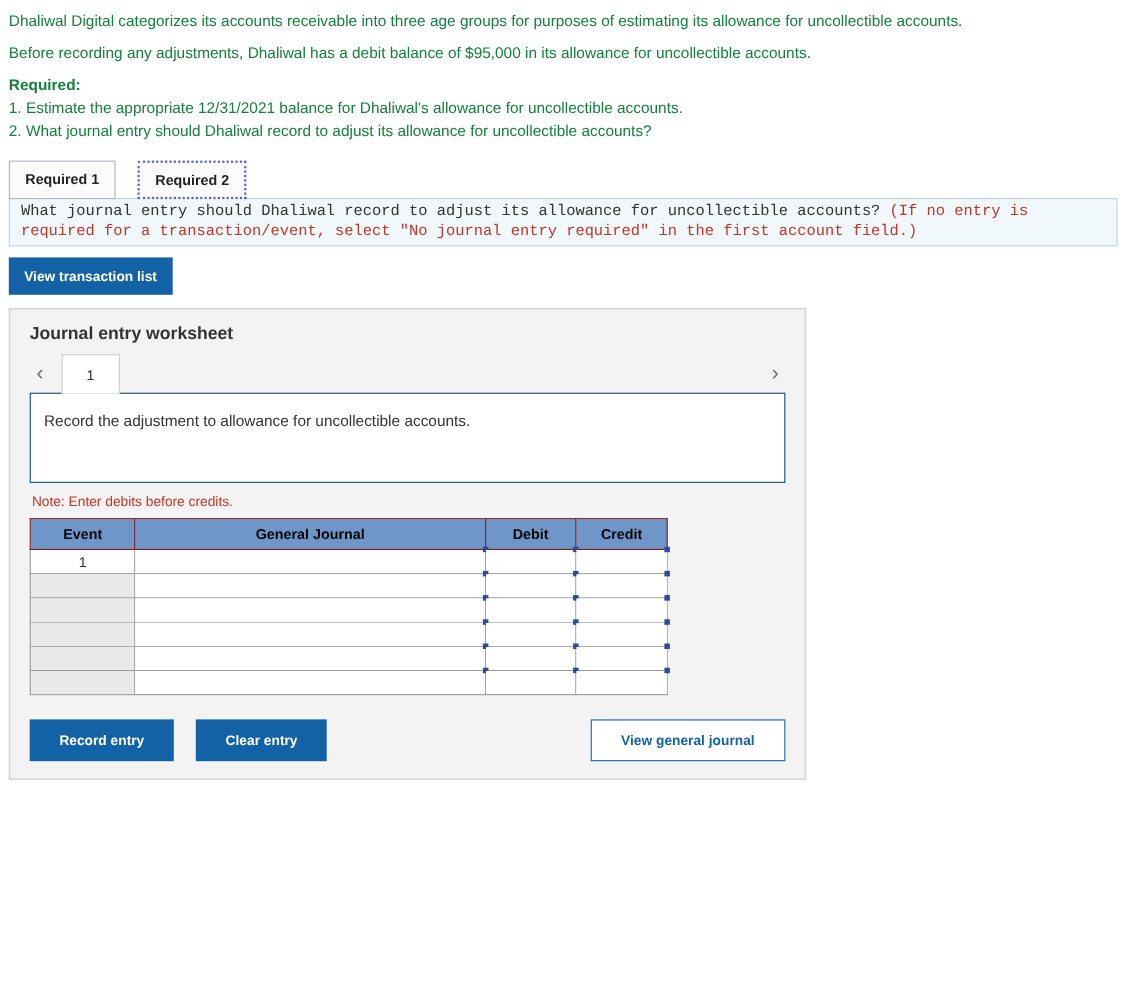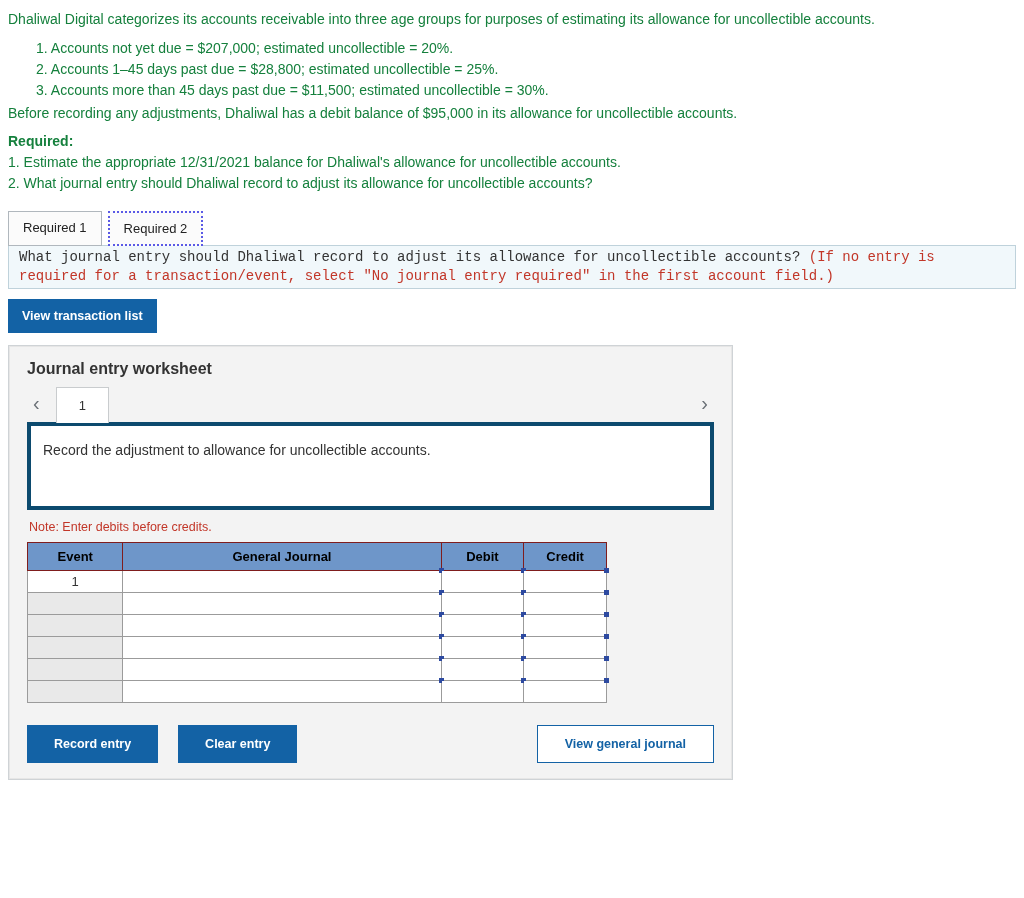--- a/index.html
+++ b/index.html
@@ -11,21 +11,21 @@
     color: #333;
     background: #fff;
     width: 1024px;
   }
   .problem-text { color: #15803d; line-height: 1.35; }
   .problem-text p { margin: 4px 0 10px 0; }
   .indent { padding-left: 28px; }
   .req-label { font-weight: bold; }
   .tight p { margin: 2px 0; }
 
-  .tabrow { margin-top: 18px; display: flex; gap: 6px; }
+  .tabrow { margin-top: 18px; display: flex; gap: 20px; font-weight: bold; }
   .tab {
     border: 1px solid #b0b7bd;
     background: #fbfbfb;
     padding: 8px 14px;
     font-size: 13px;
     color: #222;
   }
   .tab.active { border: 2px dotted #5a5ae6; }
 
   .prompt-box {
@@ -82,21 +82,21 @@
   .page-tab {
     border: 1px solid #c9ccce;
     border-bottom: none;
     background: #fff;
     padding: 10px 22px;
     font-size: 13px;
     position: relative;
     top: 1px;
   }
   .instruction-box {
-    border: 4px solid #0c4a6e;
+    border: 1px solid #0c4a6e;
     background: #fff;
     padding: 16px 12px 48px 12px;
     font-size: 14px;
   }
   .note-red { color: #c23628; font-size: 12.5px; margin: 10px 0 8px 2px; }
 
   table.journal {
     border-collapse: collapse;
     width: 580px;
   }
@@ -136,25 +136,20 @@
   .btn-row .btn { margin: 0; padding: 11px 27px; }
   .spacer { flex: 1; }
 </style>
 </head>
 <body>
 
 
 
 <div class="problem-text">
   <p>Dhaliwal Digital categorizes its accounts receivable into three age groups for purposes of estimating its allowance for uncollectible accounts.</p>
-  <div class="indent tight">
-    <p>1. Accounts not yet due = $207,000; estimated uncollectible = 20%.</p>
-    <p>2. Accounts 1–45 days past due = $28,800; estimated uncollectible = 25%.</p>
-    <p>3. Accounts more than 45 days past due = $11,500; estimated uncollectible = 30%.</p>
-  </div>
   <p>Before recording any adjustments, Dhaliwal has a debit balance of $95,000 in its allowance for uncollectible accounts.</p>
   <div class="tight">
     <p class="req-label">Required:</p>
     <p>1. Estimate the appropriate 12/31/2021 balance for Dhaliwal's allowance for uncollectible accounts.</p>
     <p>2. What journal entry should Dhaliwal record to adjust its allowance for uncollectible accounts?</p>
   </div>
 </div>
 
 <div class="tabrow">
   <div class="tab">Required 1</div>

